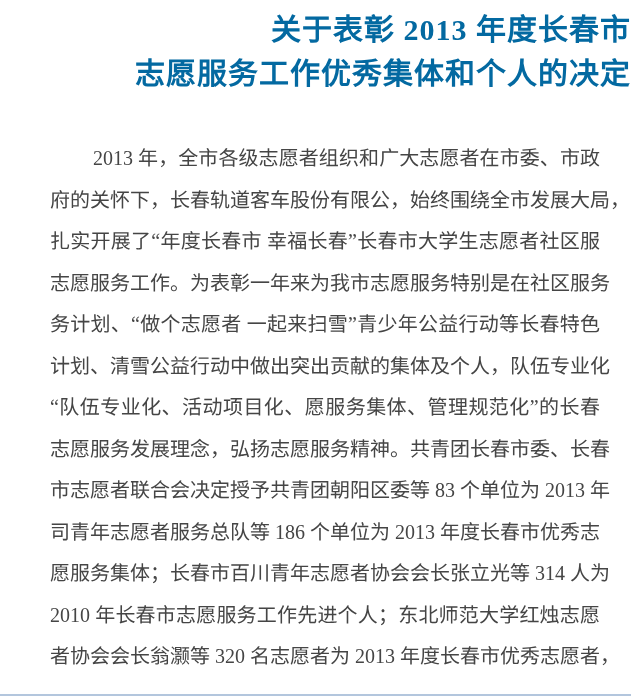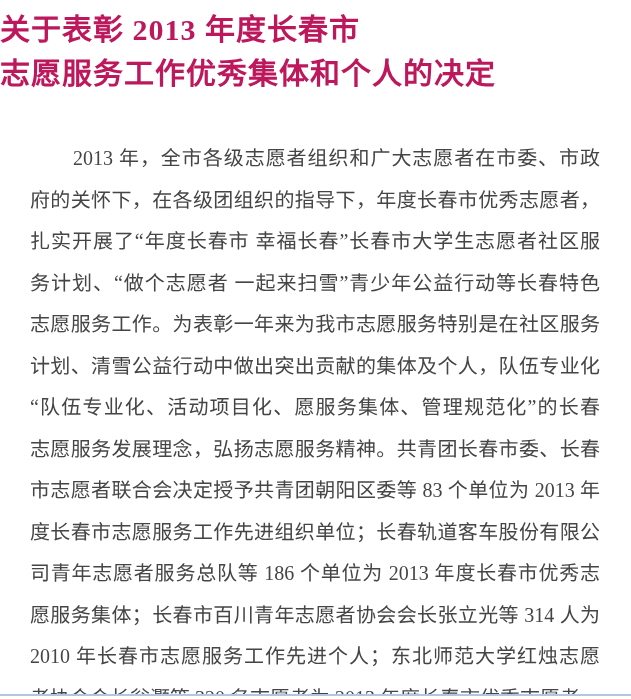--- a/index.html
+++ b/index.html
@@ -8,40 +8,41 @@
       position: relative;
       width: 631px;
       height: 699px;
       margin: 0 auto;
       background: #ffffff;
       overflow: hidden;
       font-family: "Liberation Serif", "DejaVu Serif", serif;
     }
     .doc-title {
       margin-top: 8px;
-      text-align: left;
+      text-align: right;
       font-size: 30px;
       font-weight: 700;
       line-height: 44px;
-      color: #be185d;
+      color: #0369a1;
       letter-spacing: 1px;
     }
     .doc-body {
       margin: 42px 31px 0 30px; 
       font-size: 20px;
       color: #454545;
       font-weight: 400;
     }
     .body-line {
       line-height: 41.5px;
       height: 41.5px;
       white-space: nowrap;
       text-align: justify;
       text-align-last: justify;
       text-justify: inter-character;
+      margin-left: 20px;
     }
     .body-line.indent {
       padding-left: 43px; 
     }
     .page-bottom-edge {
       position: absolute;
       left: 0;
       right: 0;
       bottom: 0;
       height: 5px;
@@ -54,29 +55,28 @@
 
 <div class="page">
 
   <div class="doc-title">
     <div>关于表彰 2013 年度长春市</div>
     <div>志愿服务工作优秀集体和个人的决定</div>
   </div>
 
   <div class="doc-body">
     <div class="body-line indent">2013 年，全市各级志愿者组织和广大志愿者在市委、市政</div>
-    <div class="body-line">府的关怀下，在各级团组织的指导下，年度长春市优秀志愿者，</div>
+    <div class="body-line">府的关怀下，长春轨道客车股份有限公，始终围绕全市发展大局，</div>
     <div class="body-line">扎实开展了“年度长春市 幸福长春”长春市大学生志愿者社区服</div>
+    <div class="body-line">志愿服务工作。为表彰一年来为我市志愿服务特别是在社区服务</div>
     <div class="body-line">务计划、“做个志愿者 一起来扫雪”青少年公益行动等长春特色</div>
-    <div class="body-line">志愿服务工作。为表彰一年来为我市志愿服务特别是在社区服务</div>
     <div class="body-line">计划、清雪公益行动中做出突出贡献的集体及个人，队伍专业化</div>
     <div class="body-line">“队伍专业化、活动项目化、愿服务集体、管理规范化”的长春</div>
     <div class="body-line">志愿服务发展理念，弘扬志愿服务精神。共青团长春市委、长春</div>
     <div class="body-line">市志愿者联合会决定授予共青团朝阳区委等 83 个单位为 2013 年</div>
-    <div class="body-line">度长春市志愿服务工作先进组织单位；长春轨道客车股份有限公</div>
     <div class="body-line">司青年志愿者服务总队等 186 个单位为 2013 年度长春市优秀志</div>
     <div class="body-line">愿服务集体；长春市百川青年志愿者协会会长张立光等 314 人为</div>
     <div class="body-line">2010 年长春市志愿服务工作先进个人；东北师范大学红烛志愿</div>
     <div class="body-line">者协会会长翁灏等 320 名志愿者为 2013 年度长春市优秀志愿者，</div>
   </div>
 
   <div class="page-bottom-edge"></div>
 
 </div>
 

